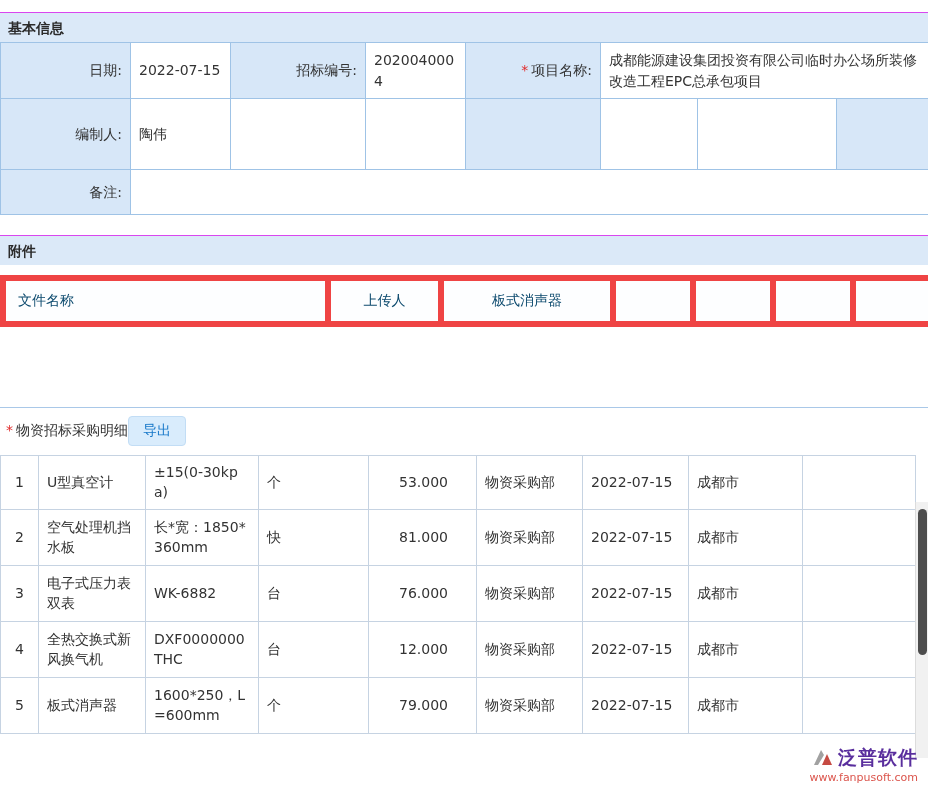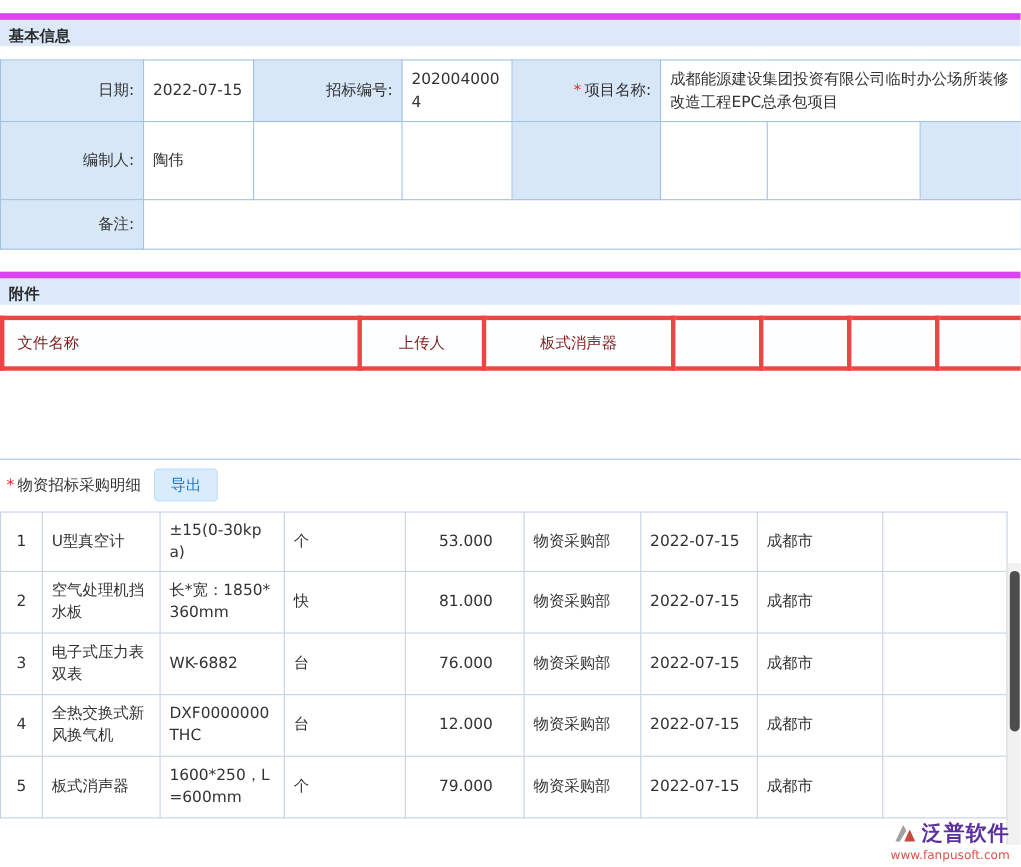--- a/index.html
+++ b/index.html
@@ -11,50 +11,50 @@
     background:#fff;
     font-family:"DejaVu Sans","Liberation Sans",sans-serif;
     font-size:14px; color:#333;
   }
   .page-title {
     text-align:center; font-size:21px; font-weight:700; color:#1a1a1a;
     padding-top:6px; height:38px;
   }
   .section-bar {
     margin-top:12px; height:30px; line-height:30px;
-    background:#dbe9f8; border-top:6px solid #d946ef;
+    background:#dbe9f8; border-top:1px solid #d946ef;
     padding-left:8px; font-weight:700; color:#2b2b2b; font-size:14px;
   }
   .section-bar.attach { margin-top:20px; }
 
   table { border-collapse:collapse; table-layout:fixed; width:928px; }
 
   
-  .form-table { margin-top:12px; }
+  .form-table { }
   .form-table td {
     border:1px solid #9fc3e6; padding:6px 8px; vertical-align:middle;
     word-break:break-all; background:#fff; line-height:1.45;
   }
   .form-table td.lbl { background:#d7e7f8; text-align:right; }
   .form-table tr.r1 td { height:56px; }
   .form-table tr.r2 td { height:71px; }
   .form-table tr.r3 td { height:45px; }
 
   
   .attach-table { margin-top:10px; }
   .attach-table th {
-    border:4px solid #ef4444; height:46px; font-weight:400; color:#7f1d1d;
+    border:6px solid #ef4444; height:46px; font-weight:400; color:#0c4a6e;
     background:#fdfeff; text-align:center;
   }
   .attach-table th.file { text-align:left; padding-left:12px; }
   .empty-space { height:80px; }
 
   
   .details-section { border-top:1px solid #a9c8e8; position:relative; }
-  .details-head { display:flex; align-items:center; gap:12px; padding:8px 6px 9px 6px; }
+  .details-head { display:flex; align-items:center; padding:8px 6px 9px 6px; }
   .details-title { color:#333; }
   .export-btn {
     background:#d9ecfc; color:#1677c8; border:1px solid #c2ddf5;
     border-radius:4px; padding:5px 14px; font-size:14px; cursor:pointer;
     font-family:inherit;
   }
   .req { color:#e02b2b; margin-right:3px; }
 
   .details-table-wrap { position:relative; }
   .detail-table { width:915px; }

